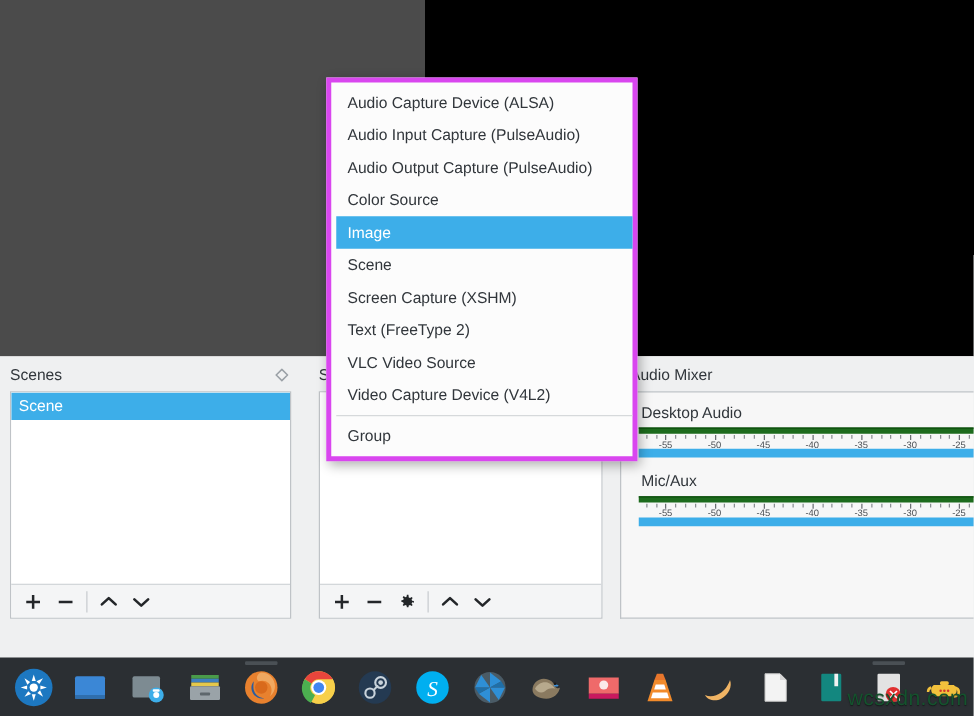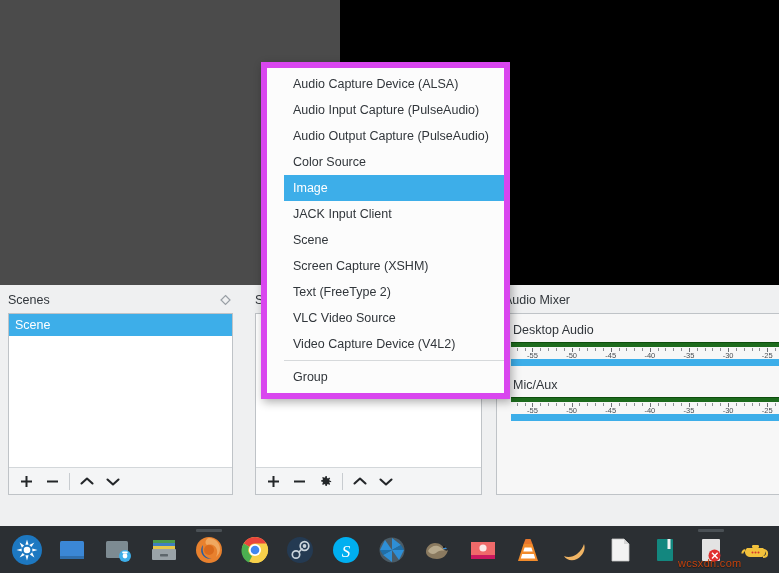--- a/index.html
+++ b/index.html
@@ -117,23 +117,23 @@
   .slider-row { position:relative; height:13px; }
   .slider-track {
     position:absolute; left:14px; right:0; top:3px;
     height:7px; background:#3daee9;
   }
 
   
   #menu {
     position:absolute; left:261px; top:62px; width:249px;
     background:#fcfcfc;
-    border:6px solid #d946ef;
+    border:4px solid #d946ef;
     box-shadow:2px 3px 9px rgba(0,0,0,0.32);
-    padding:3px 0 3px 17px;
+    padding:3px 0 3px 4px;
     z-index:50;
   }
   .menu-item {
     height:26px;
     display:flex; align-items:center;
     padding:0 10px 0 9px;
     font-size:12.5px;
     color:#31363b;
     white-space:nowrap;
   }
@@ -151,21 +151,21 @@
     width:48px; height:47px;
     display:flex; align-items:center; justify-content:center;
     position:relative;
   }
   .tb-icon .runmark {
     position:absolute; top:3px; left:50%; transform:translateX(-50%);
     width:26px; height:3px; background:#4a5055; border-radius:1px;
   }
   .watermark {
     position:absolute; left:678px; bottom:4px;
-    font-size:11px; color:#c2410c;
+    font-size:17px; color:#14532d;
     letter-spacing:0.3px;
     z-index:60;
     text-shadow:0 1px 1px rgba(0,0,0,0.5);
   }
 </style>
 </head>
 <body>
 
 <div id="preview">
   <div id="preview-gray"></div>
@@ -381,23 +381,20 @@
   <div class="menu-item">
       <span>Audio Output Capture (PulseAudio)</span>
     </div>
   <div class="menu-item">
       <span>Color Source</span>
     </div>
   <div class="menu-item selected">
       <span>Image</span>
     </div>
   <div class="menu-item">
-      <span>JACK Input Client</span>
-    </div>
-  <div class="menu-item">
       <span>Scene</span>
     </div>
   <div class="menu-item">
       <span>Screen Capture (XSHM)</span>
     </div>
   <div class="menu-item">
       <span>Text (FreeType 2)</span>
     </div>
   <div class="menu-item">
       <span>VLC Video Source</span>

